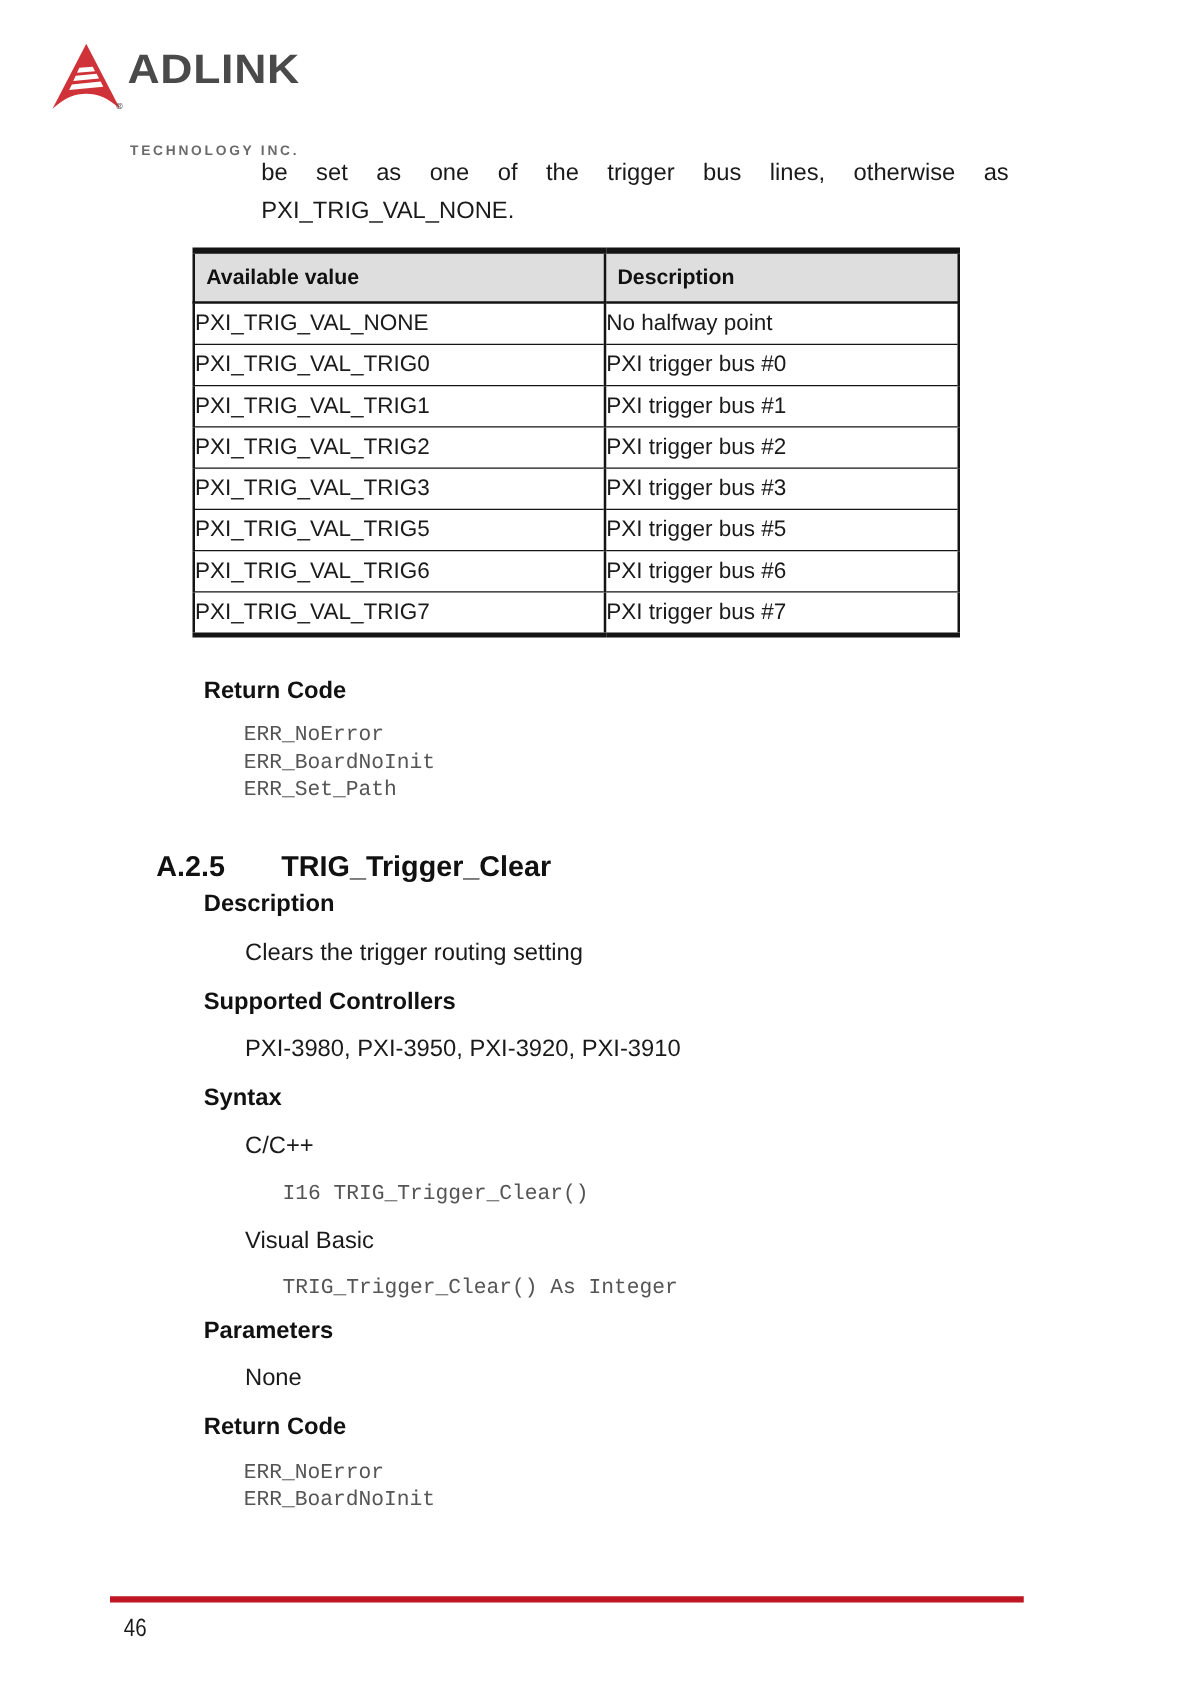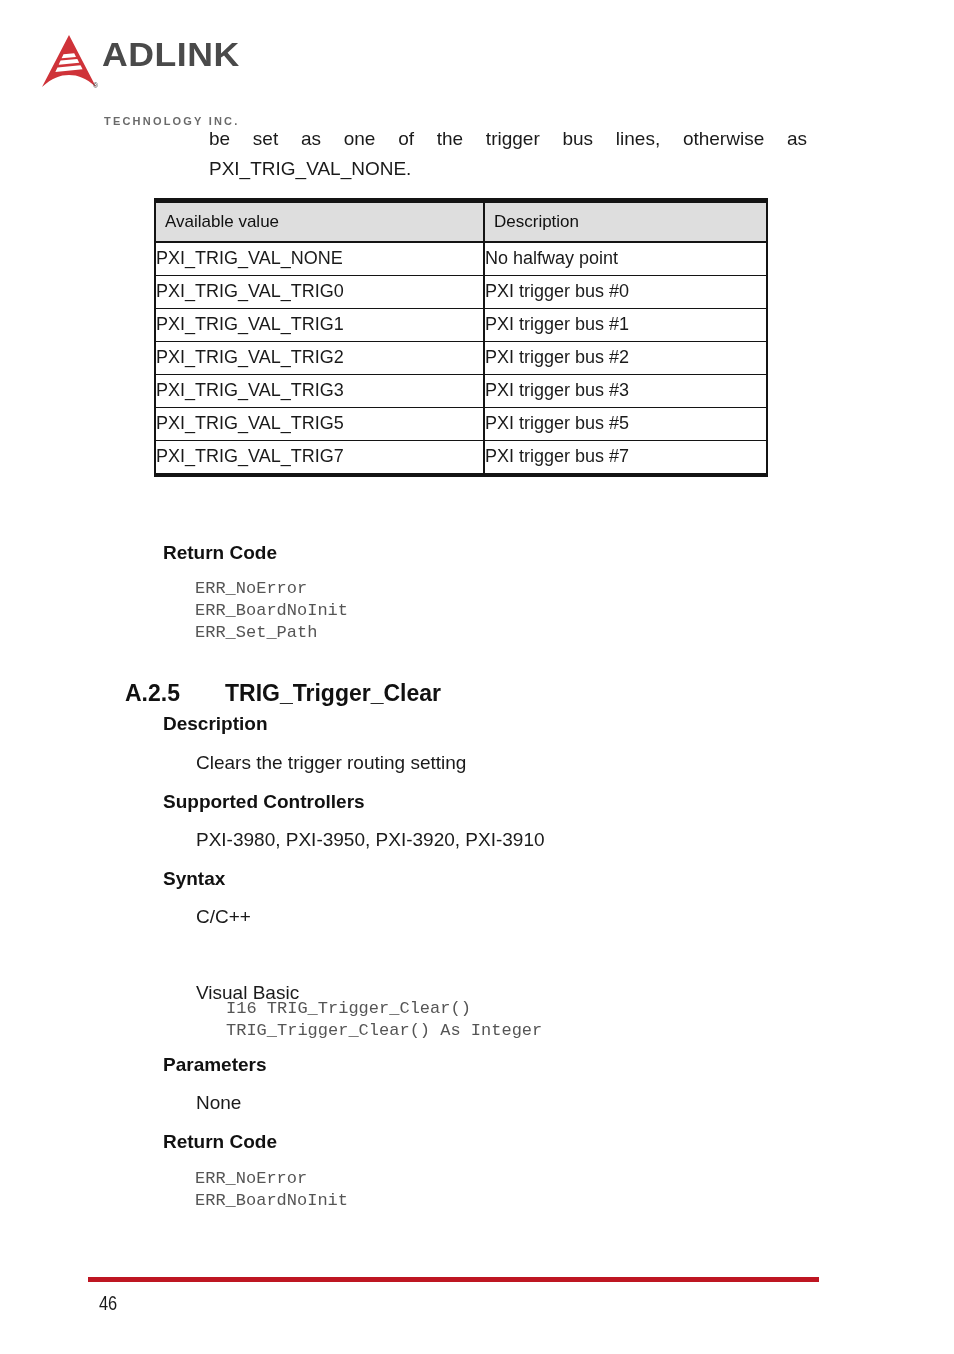--- a/index.html
+++ b/index.html
@@ -89,21 +89,21 @@
   table.vals {
     border-collapse: collapse;
     width: 612px;
     table-layout: fixed;
   }
   table.vals col.c1 { width: 329px; }
   table.vals col.c2 { width: 283px; }
   table.vals th {
     background: #dedede;
     font-size: 17px;
-    font-weight: normal;
+    font-weight: bold;
     text-align: left;
     padding: 7px 0 7px 9px;
     border-top: 5px solid #141414;
     border-left: 2px solid #141414;
     border-right: 2px solid #141414;
     border-bottom: 2px solid #141414;
     height: 24px;
     color: #111111;
   }
   table.vals th.second {
@@ -233,20 +233,24 @@
           <td>PXI trigger bus #2</td>
         </tr>
         <tr>
           <td>PXI_TRIG_VAL_TRIG3</td>
           <td>PXI trigger bus #3</td>
         </tr>
         <tr>
           <td>PXI_TRIG_VAL_TRIG5</td>
           <td>PXI trigger bus #5</td>
         </tr>
+        <tr>
+          <td>PXI_TRIG_VAL_TRIG6</td>
+          <td>PXI trigger bus #6</td>
+        </tr>
         <tr class="last-row">
           <td>PXI_TRIG_VAL_TRIG7</td>
           <td>PXI trigger bus #7</td>
         </tr>
       </tbody>
   </table>
 </div>
 
 <div class="h-bold" style="top:542px;">Return Code</div>
 <div class="code" style="left:195px; top:578px;">ERR_NoError
@@ -257,21 +261,21 @@
 <div class="sect-title" style="top:680px;">TRIG_Trigger_Clear</div>
 
 <div class="h-bold" style="top:713px;">Description</div>
 <div class="body-indent" style="top:752px;">Clears the trigger routing setting</div>
 
 <div class="h-bold" style="top:791px;">Supported Controllers</div>
 <div class="body-indent" style="top:829px;">PXI-3980, PXI-3950, PXI-3920, PXI-3910</div>
 
 <div class="h-bold" style="top:868px;">Syntax</div>
 <div class="body-indent" style="top:906px;">C/C++</div>
-<div class="code" style="left:226px; top:998px;">I16 TRIG_Trigger_Clear()</div>
+<div class="code" style="left:226px; top:945px;">I16 TRIG_Trigger_Clear()</div>
 <div class="body-indent" style="top:982px;">Visual Basic</div>
 <div class="code" style="left:226px; top:1020px;">TRIG_Trigger_Clear() As Integer</div>
 
 <div class="h-bold" style="top:1054px;">Parameters</div>
 <div class="body-indent" style="top:1092px;">None</div>
 
 <div class="h-bold" style="top:1131px;">Return Code</div>
 <div class="code" style="left:195px; top:1168px;">ERR_NoError
 ERR_BoardNoInit</div>
 

